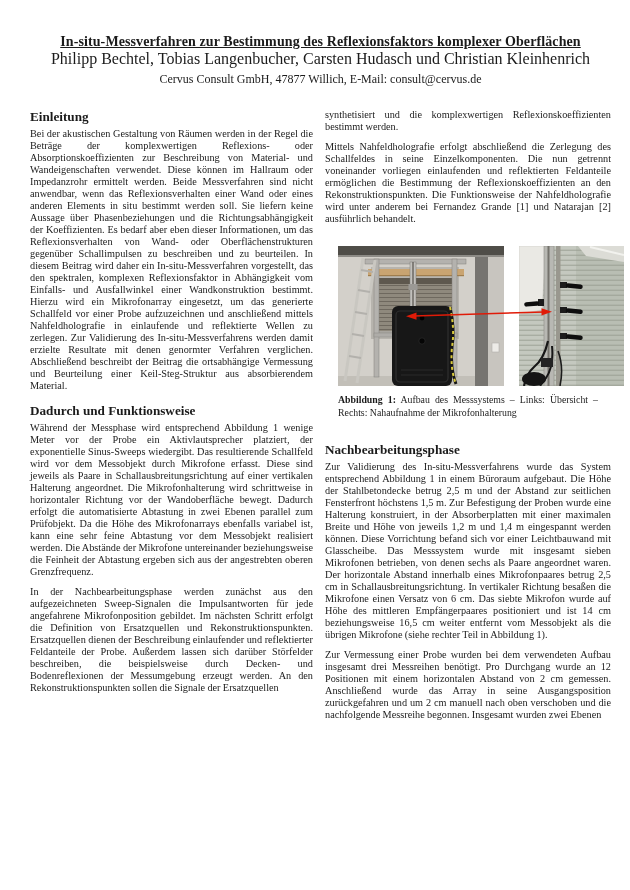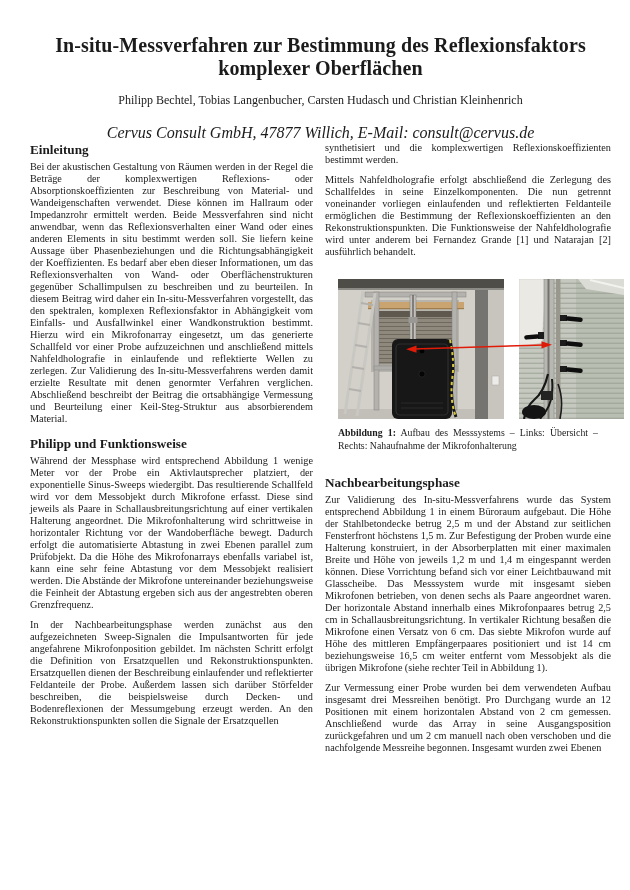--- a/index.html
+++ b/index.html
@@ -3,24 +3,24 @@
 <meta charset="utf-8">
 <style>
   html,body{margin:0;padding:0;}
   body{
     width:630px;height:890px;background:#ffffff;
     font-family:"Liberation Serif","DejaVu Serif",serif;
     color:#1b1b1b;overflow:hidden;
   }
   .page{padding:34px 19px 0 30px;}
   .head{text-align:center;}
-  .title{font-size:20px;font-weight:bold;letter-spacing:.1px;margin:0 0 0 0;}
-  .authors{font-size:12px;margin-top:13px;}
-  .affiliation{font-size:16px;font-style:italic;margin-top:16px;}
-  .columns{display:flex;gap:12px;}
+  .title{font-size:14px;font-weight:bold;letter-spacing:.1px;margin:0 0 0 0;text-decoration:underline;}
+  .authors{font-size:16px;}
+  .affiliation{font-size:12px;margin-top:4px;}
+  .columns{display:flex;gap:12px;margin-top:22px;}
   .col{width:286px;}
   h2{font-size:13.2px;font-weight:bold;margin:0 0 3px 0;padding:0;}
   h2.later{margin-top:11px;}
   p{
     font-size:10.25px;line-height:12px;text-align:justify;
     margin:0 0 8px 0;
     hyphens:auto;-webkit-hyphens:auto;word-spacing:-0.2px;
   }
   figure{margin:3px 0 10px 0;padding:13px;}
   .fig-svg{display:block;}
@@ -37,21 +37,21 @@
     <div class="authors">Philipp Bechtel, Tobias Langenbucher, Carsten Hudasch und Christian Kleinhenrich</div>
     <div class="affiliation">Cervus Consult GmbH, 47877 Willich, E-Mail: consult@cervus.de</div>
   </div>
 
   <div class="columns">
 
     <div class="col">
       <h2>Einleitung</h2>
       <p>Bei der akustischen Gestaltung von Räumen werden in der Regel die Beträge der komplexwertigen Reflexions- oder Absorptionskoeffizienten zur Beschreibung von Material- und Wandeigenschaften verwendet. Diese können im Hallraum oder Impedanzrohr ermittelt werden. Beide Messverfahren sind nicht anwendbar, wenn das Reflexionsverhalten einer Wand oder eines anderen Elements in situ bestimmt werden soll. Sie liefern keine Aussage über Phasenbeziehungen und die Richtungsabhängigkeit der Koeffizienten. Es bedarf aber eben dieser Informationen, um das Reflexionsverhalten von Wand- oder Oberflächenstrukturen gegenüber Schallimpulsen zu beschreiben und zu beurteilen. In diesem Beitrag wird daher ein In-situ-Messverfahren vorgestellt, das den spektralen, komplexen Reflexionsfaktor in Abhängigkeit vom Einfalls- und Ausfallwinkel einer Wandkonstruktion bestimmt. Hierzu wird ein Mikrofonarray eingesetzt, um das generierte Schallfeld vor einer Probe aufzuzeichnen und anschließend mittels Nahfeldholografie in einlaufende und reflektierte Wellen zu zerlegen. Zur Validierung des In-situ-Messverfahrens werden damit erzielte Resultate mit denen genormter Verfahren verglichen. Abschließend beschreibt der Beitrag die ortsabhängige Vermessung und Beurteilung einer Keil-Steg-Struktur aus absorbierendem Material.</p>
 
-      <h2 class="later">Philipp und Funktionsweise</h2>
+      <h2 class="later">Dadurch und Funktionsweise</h2>
       <p>Während der Messphase wird entsprechend Abbildung 1 wenige Meter vor der Probe ein Aktivlautsprecher platziert, der exponentielle Sinus-Sweeps wiedergibt. Das resultierende Schallfeld wird vor dem Messobjekt durch Mikrofone erfasst. Diese sind jeweils als Paare in Schallausbreitungsrichtung auf einer vertikalen Halterung angeordnet. Die Mikrofonhalterung wird schrittweise in horizontaler Richtung vor der Wandoberfläche bewegt. Dadurch erfolgt die automatisierte Abtastung in zwei Ebenen parallel zum Prüfobjekt. Da die Höhe des Mikrofonarrays ebenfalls variabel ist, kann eine sehr feine Abtastung vor dem Messobjekt realisiert werden. Die Abstände der Mikrofone untereinander beziehungsweise die Feinheit der Abtastung ergeben sich aus der angestrebten oberen Grenzfrequenz.</p>
       <p>In der Nachbearbeitungsphase werden zunächst aus den aufgezeichneten Sweep-Signalen die Impulsantworten für jede angefahrene Mikrofonposition gebildet. Im nächsten Schritt erfolgt die Definition von Ersatzquellen und Rekonstruktionspunkten. Ersatzquellen dienen der Beschreibung einlaufender und reflektierter Feldanteile der Probe. Außerdem lassen sich darüber Störfelder beschreiben, die beispielsweise durch Decken- und Bodenreflexionen der Messumgebung erzeugt werden. An den Rekonstruktionspunkten sollen die Signale der Ersatzquellen</p>
     </div>
 
     <div class="col">
       <p>synthetisiert und die komplexwertigen Reflexionskoeffizienten bestimmt werden.</p>
       <p>Mittels Nahfeldholografie erfolgt abschließend die Zerlegung des Schallfeldes in seine Einzelkomponenten. Die nun getrennt voneinander vorliegen einlaufenden und reflektierten Feldanteile ermöglichen die Bestimmung der Reflexionskoeffizienten an den Rekonstruktionspunkten. Die Funktionsweise der Nahfeldholografie wird unter anderem bei Fernandez Grande [1] und Natarajan [2] ausführlich behandelt.</p>
 
       <figure>
         <svg class="fig-svg" width="286" height="140" viewBox="0 0 286 140" aria-hidden="true">

